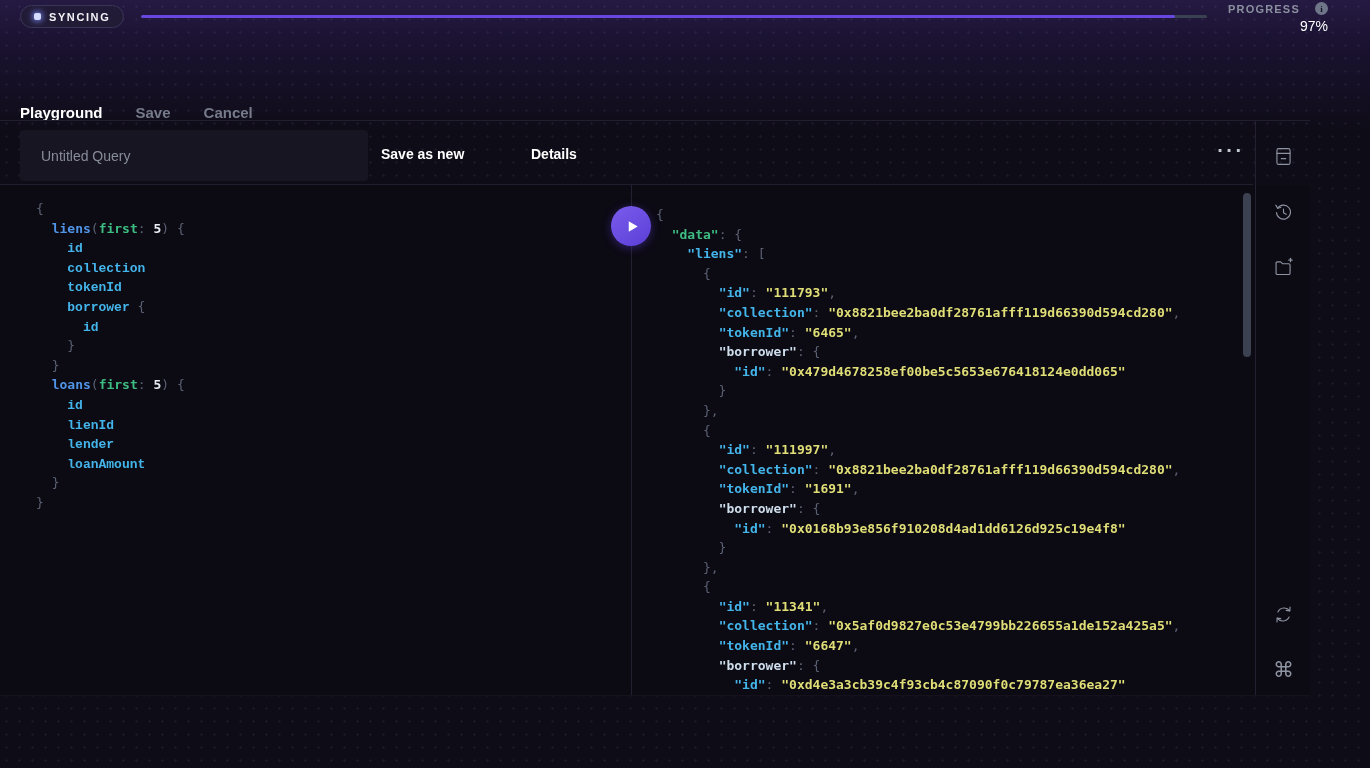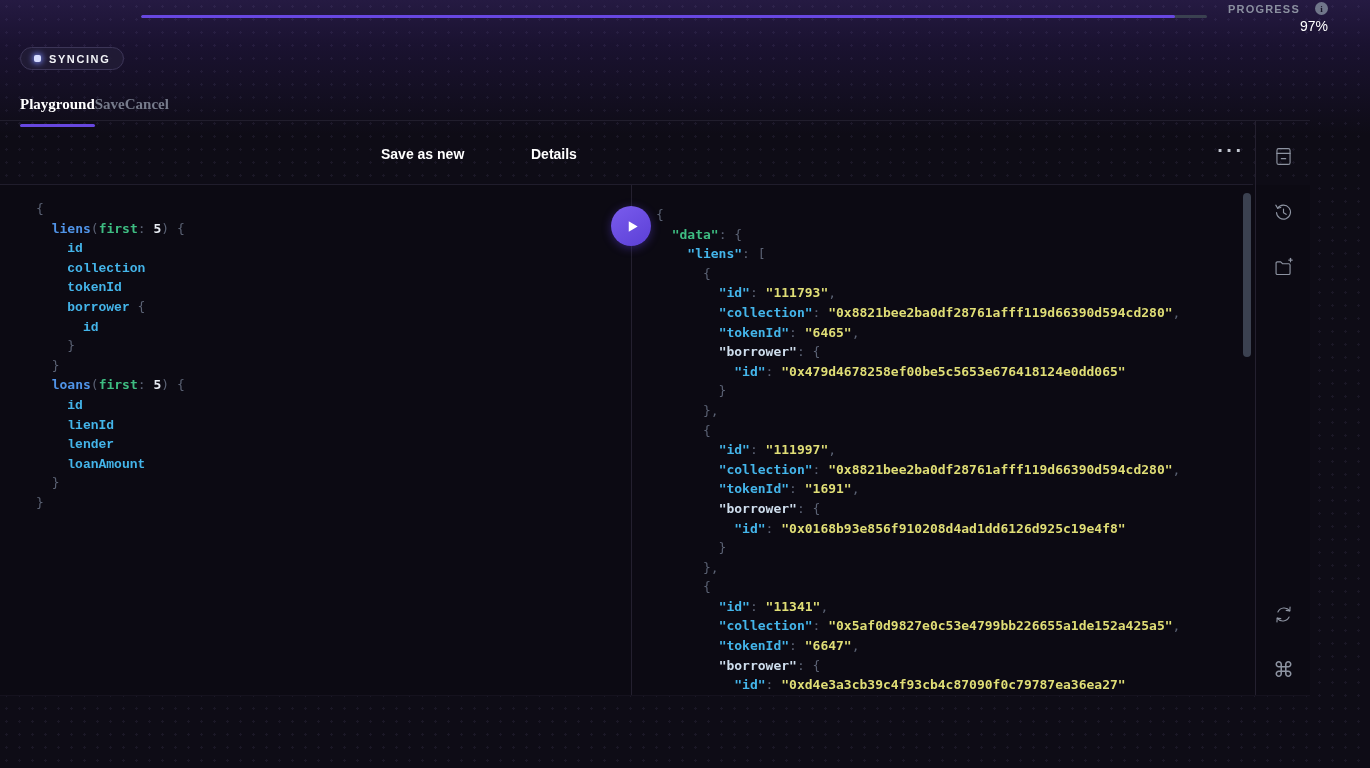--- a/index.html
+++ b/index.html
@@ -19,42 +19,41 @@
     background:linear-gradient(180deg,#251a42 0%,#1a1230 45px,rgba(14,12,22,0) 135px);
   }
   .layer{position:absolute;inset:0;z-index:2;}
 
   
   .sync-badge{
     position:absolute;left:20px;top:5px;height:23px;
     display:flex;align-items:center;gap:8px;padding:0 13px;
     background:rgba(34,28,54,.85);border:1px solid #3c3557;border-radius:12px;
     box-sizing:border-box;
-    margin-top:42px;
   }
   .sync-dot{width:7px;height:7px;border-radius:2px;background:#d6dcff;
     box-shadow:0 0 6px 1px #7b8cff;}
   .sync-label{font-size:11px;font-weight:700;letter-spacing:1.6px;color:#f2f3f7;}
   .progress-track{
     position:absolute;left:141px;top:15px;width:1066px;height:3px;border-radius:2px;
     background:#3a4150;overflow:hidden;
   }
   .progress-fill{height:100%;border-radius:2px;background:var(--accent,#6747e0);width:97%;}
   .progress-info{position:absolute;left:1228px;top:2px;}
   .progress-label-row{display:flex;align-items:center;gap:15px;}
   .progress-label{font-size:11px;font-weight:700;letter-spacing:1.2px;color:#8b90a0;}
   .info-icon{
     width:13px;height:13px;border-radius:50%;background:#70768a;color:#171327;
     font-size:9px;font-weight:700;display:flex;align-items:center;justify-content:center;
     font-family:"Liberation Serif",serif;
   }
   .progress-value{margin-top:3px;font-size:14px;color:#ffffff;text-align:right;}
 
   
-  .tabs{position:absolute;left:20px;top:96px;display:flex;font-family:Liberation Serif, serif;}
+  .tabs{position:absolute;left:20px;top:104px;display:flex;gap:33px;}
   .tab{font-size:15px;font-weight:700;color:#767b8b;position:relative;padding-bottom:14px;cursor:pointer;}
   .tab.active{color:#ffffff;}
   .tab.active::after{
     content:"";position:absolute;left:0;right:0;bottom:0;height:3px;border-radius:2px;
     background:var(--accent,#6747e0);
   }
   .tabs-border{position:absolute;left:0;top:120px;width:1310px;height:1px;background:#211e2d;}
 
   
   .toolbar-border{position:absolute;left:0;top:184px;width:1253px;height:1px;background:#201d2c;}
@@ -154,20 +153,21 @@
       <div class="progress-value">97%</div>
     </div>
 
     <nav class="tabs">
       <div class="tab active">Playground</div>
       <div class="tab">Save</div>
       <div class="tab">Cancel</div>
     </nav>
     <div class="tabs-border"></div>
 
+    <input class="query-name" type="text" placeholder="Untitled Query" style="">
     <button class="text-btn btn-save">Save as new</button>
     <button class="text-btn btn-cancel">Details</button>
     <button class="more-btn">···</button>
     <div class="toolbar-border"></div>
 
     <div class="workspace">
       <pre class="code" id="editor-code"><div class="code-line"><span class="tk-p">{</span></div><div class="code-line"><span class="tk-p">  </span><span class="tk-f">liens</span><span class="tk-p">(</span><span class="tk-a">first</span><span class="tk-p">: </span><span class="tk-n">5</span><span class="tk-p">) {</span></div><div class="code-line"><span class="tk-p">    </span><span class="tk-s">id</span></div><div class="code-line"><span class="tk-p">    </span><span class="tk-s">collection</span></div><div class="code-line"><span class="tk-p">    </span><span class="tk-s">tokenId</span></div><div class="code-line"><span class="tk-p">    </span><span class="tk-s">borrower</span><span class="tk-p"> {</span></div><div class="code-line"><span class="tk-p">      </span><span class="tk-s">id</span></div><div class="code-line"><span class="tk-p">    }</span></div><div class="code-line"><span class="tk-p">  }</span></div><div class="code-line"><span class="tk-p">  </span><span class="tk-f">loans</span><span class="tk-p">(</span><span class="tk-a">first</span><span class="tk-p">: </span><span class="tk-n">5</span><span class="tk-p">) {</span></div><div class="code-line"><span class="tk-p">    </span><span class="tk-s">id</span></div><div class="code-line"><span class="tk-p">    </span><span class="tk-s">lienId</span></div><div class="code-line"><span class="tk-p">    </span><span class="tk-s">lender</span></div><div class="code-line"><span class="tk-p">    </span><span class="tk-s">loanAmount</span></div><div class="code-line"><span class="tk-p">  }</span></div><div class="code-line"><span class="tk-p">}</span></div></pre>
       <div class="divider-v div-editor"></div>
       <button class="play-button">
         <svg width="15" height="15" viewBox="0 0 16 16">

